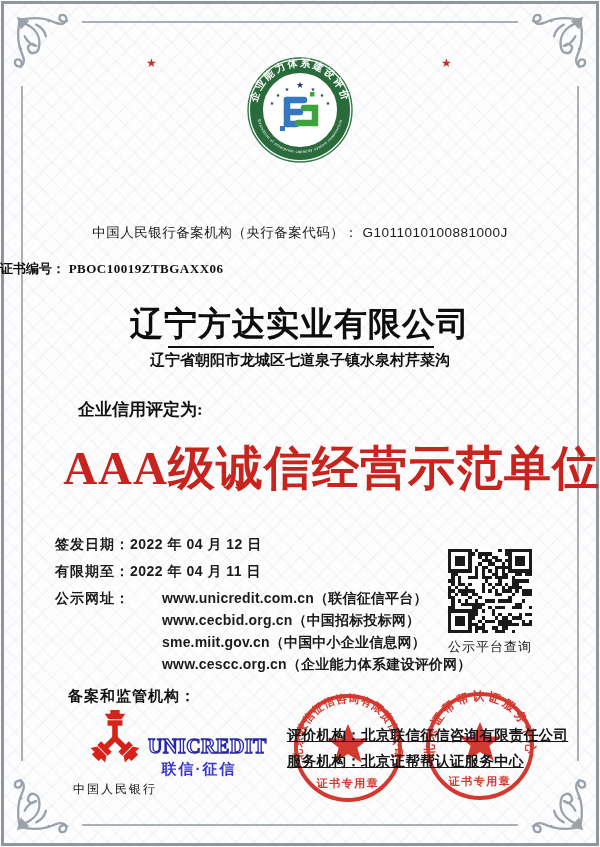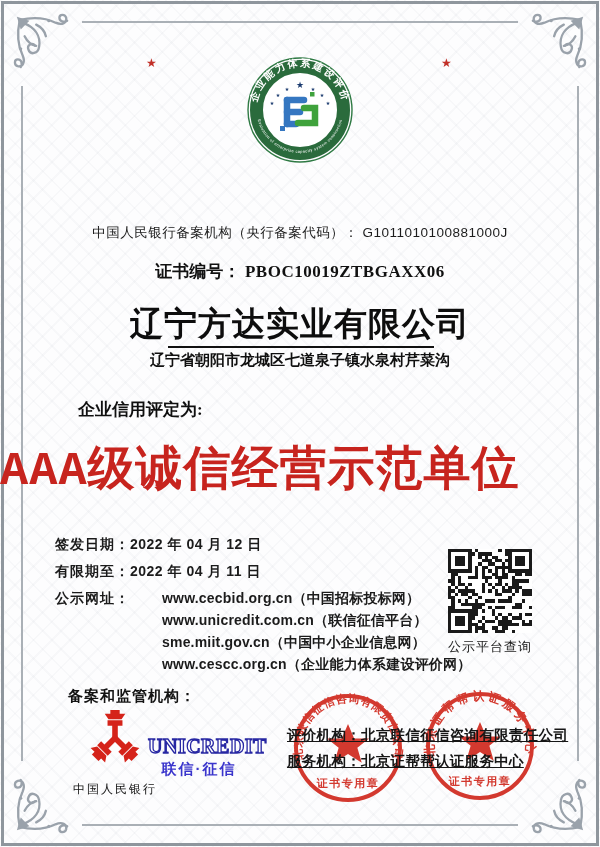--- a/index.html
+++ b/index.html
@@ -27,37 +27,37 @@
 
   .logo-wrap{position:absolute;left:246px;top:56px;width:108px;height:108px;}
   .edge-star{position:absolute;top:56px;font-size:12px;color:#c23028;}
   .edge-star.l{left:146px;}
   .edge-star.r{left:441px;}
 
   .title{position:absolute;left:0;right:0;top:170px;text-align:center;
     font-size:43px;font-weight:bold;color:#b49a6c;letter-spacing:3px;}
   .subtitle{position:absolute;left:0;right:0;top:224px;text-align:center;
     font-size:13.5px;color:#1c1c1c;letter-spacing:.5px;}
-  .certno{position:absolute;left:0;right:0;top:260px;text-align:center;
-    font-size:17px;font-weight:bold;color:#111;}
+  .certno{position:absolute;left:0;right:0;top:260px;text-align:left;
+    font-size:13px;font-weight:bold;color:#111;}
   .certno .num{font-family:"Liberation Serif","DejaVu Serif",serif;letter-spacing:.5px;}
 
   .company{position:absolute;left:0;right:0;top:302px;text-align:center;
     font-family:"Liberation Serif","DejaVu Serif",serif;
     font-size:33px;font-weight:bold;color:#0d0d0d;letter-spacing:1px;}
   .company-rule{position:absolute;left:168px;width:266px;top:346px;height:2px;background:#111;}
   .address{position:absolute;left:0;right:0;top:351px;text-align:center;
     font-family:"Liberation Serif","DejaVu Serif",serif;
     font-size:15px;font-weight:bold;color:#101010;}
 
   .rating-label{position:absolute;left:78px;top:398px;
     font-family:"Liberation Serif","DejaVu Serif",serif;
     font-size:17px;font-weight:bold;color:#101010;}
-  .rating{position:absolute;left:0;right:0;top:437px;text-align:left;
-    font-family:Liberation Mono, monospace;
+  .rating{position:absolute;left:0;right:0;top:437px;text-align:right;
+    font-family:Liberation Serif, serif;
     font-size:47px;font-weight:bold;color:#c7241e;letter-spacing:1px;white-space:nowrap;}
 
   .info{position:absolute;left:55px;top:536px;font-size:14px;color:#1b1b1b;font-weight:bold;}
   .info .row{display:flex;margin-bottom:9px;}
   .info .lbl{letter-spacing:1px;white-space:nowrap;}
   .info .val{font-family:"Liberation Sans","DejaVu Sans",sans-serif;letter-spacing:.5px;}
   .info .site{margin:0 0 4px 0;font-weight:bold;letter-spacing:.2px;}
   .info ul{list-style:none;margin:0;padding:0;}
 
   .qr-block{position:absolute;left:448px;top:549px;width:84px;text-align:center;}
@@ -195,22 +195,22 @@
       <span class="lbl">签发日期：</span>
       <span class="val">2022 年 04 月 12 日</span>
     </div>
     <div class="row">
       <span class="lbl">有限期至：</span>
       <span class="val">2022 年 04 月 11 日</span>
     </div>
     <div class="row" style="margin-bottom:0;gap:32px;">
       <span class="lbl">公示网址：</span>
       <ul>
+        <li class="site">www.unicredit.com.cn（联信征信平台）</li>
         <li class="site">www.cecbid.org.cn（中国招标投标网）</li>
-        <li class="site">www.unicredit.com.cn（联信征信平台）</li>
         <li class="site">sme.miit.gov.cn（中国中小企业信息网）</li>
         <li class="site">www.cescc.org.cn（企业能力体系建设评价网）</li>
       </ul>
     </div>
   </div>
 
   <div class="qr-block">
     <svg id="qrsvg" viewBox="0 0 25 25">
         <g fill="#1a1a1a" shape-rendering="crispEdges">
           <rect x="0" y="0" width="1" height="1"></rect>

